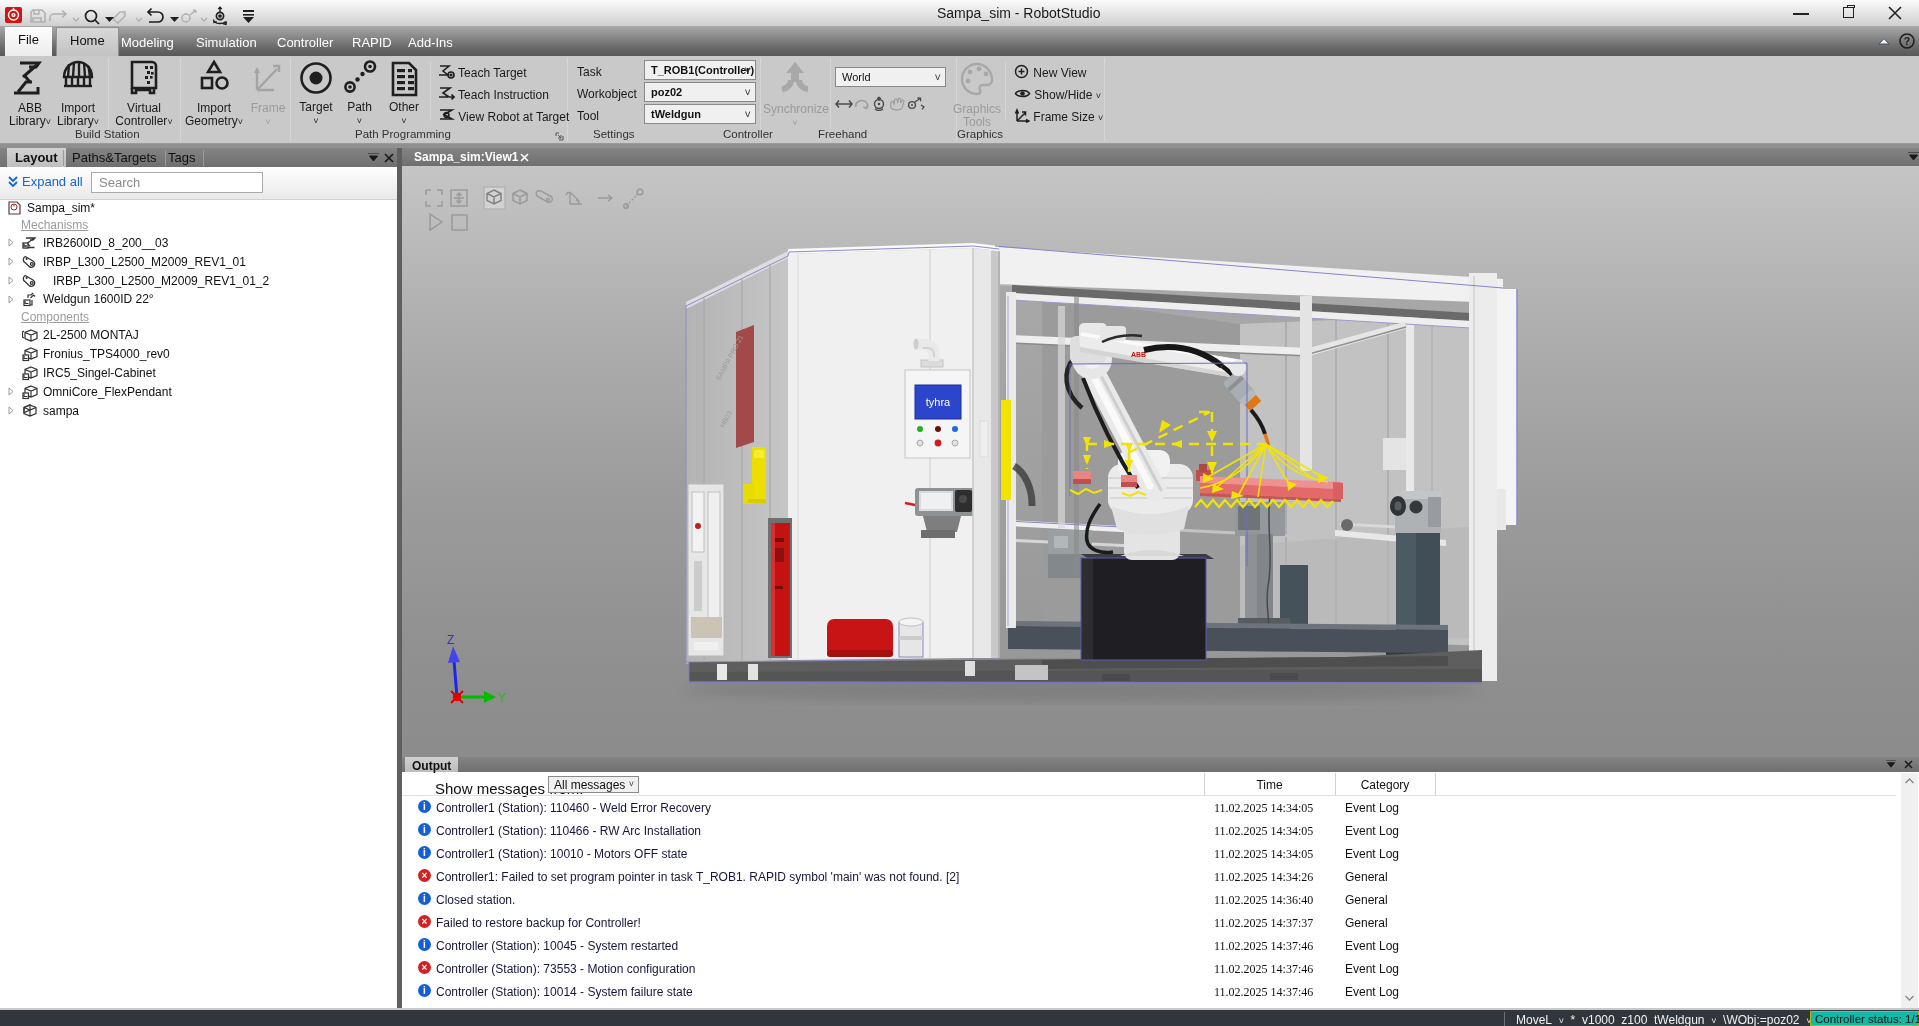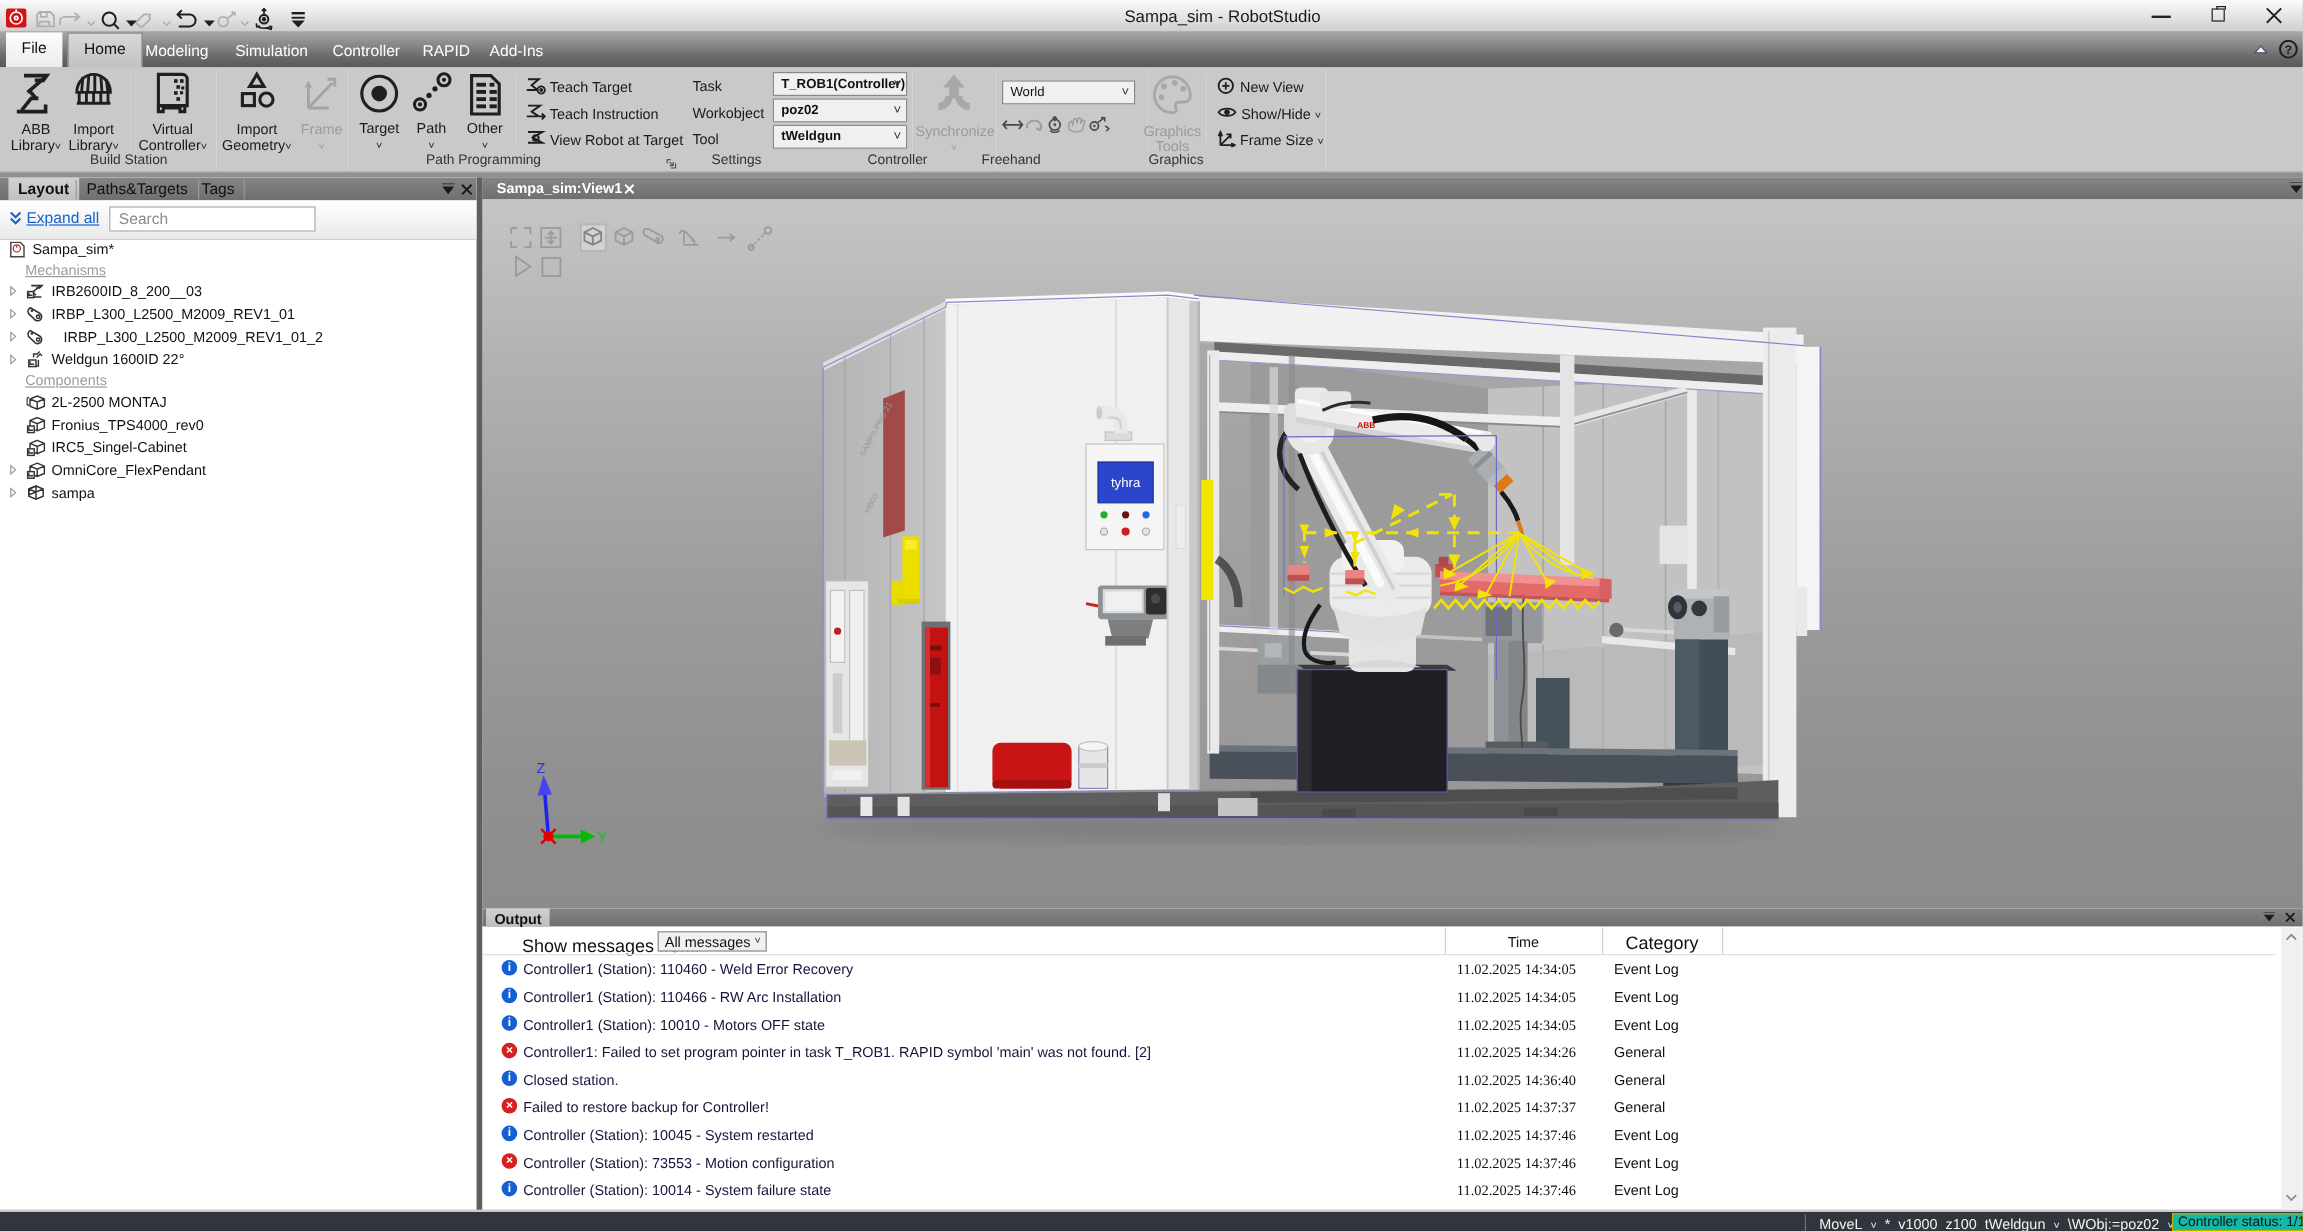--- a/index.html
+++ b/index.html
@@ -349,21 +349,21 @@
         <path d="M0 0 h11 M1.5 3 L5.5 8 L9.5 3 z" fill="#1a1a1a" stroke="#1a1a1a"></path>
       </svg>
     <svg class="abs" style="left:384px;top:5px" width="10" height="10" viewBox="0 0 10 10">
         <path d="M1 1 L9 9 M9 1 L1 9" stroke="#1a1a1a" stroke-width="1.7"></path>
       </svg>
   </div>
   <div id="lp-expandbar" class="abs">
     <svg class="abs" style="left:8px;top:9px" width="10" height="12" viewBox="0 0 10 12">
         <path d="M1 1 L5 5 L9 1 M1 6 L5 10 L9 6" fill="none" stroke="#1464d2" stroke-width="1.8"></path>
       </svg>
-    <div class="abs" style="left:22px;top:7px;font-size:13px;color:#1464d2;text-decoration:underline">Expand all</div>
+    <div class="abs" style="left:22px;top:7px;font-size:13px;color:#1464d2;">Expand all</div>
     <div class="abs" style="left:91px;top:5px;width:172px;height:21px;background:#fff;border:1px solid #ababab;font-size:13px;color:#8a8a8a;padding:2px 0 0 7px">Search</div>
   </div>
   <div id="tree" class="abs" style="left:0;top:52px;width:397px;height:808px">
     <svg class="abs" style="left:8px;top:1px" width="13" height="14" viewBox="0 0 13 14">
         <path d="M1 1 h8 l3 3 v9 h-11 z" fill="#fff" stroke="#444" stroke-width="1.2"></path>
         <circle cx="6" cy="6" r="3" fill="none" stroke="#b02020" stroke-width="1"></circle>
         <path d="M6 3.5 v2" stroke="#b02020"></path>
       </svg>
     <div class="trow" style="left:27px;top:1px">Sampa_sim*</div>
     <div class="theader" style="left:21px;top:18px">Mechanisms</div>
@@ -789,21 +789,21 @@
       </svg>
   </div>
   <div class="abs" style="left:33px;top:23px;font-size:15px;color:#111">Show messages from:</div>
   <div class="abs" style="left:146px;top:19px;width:91px;height:17px;background:#f0f0f0;border:1px solid #8a8a8a;font-size:12px;color:#111;padding:1px 0 0 5px">All messages <span style="position:absolute;right:4px;top:2px;font-size:9px;color:#333">˅</span></div>
 
   <div class="abs" style="left:0;top:16px;width:1494px;height:23px;border-bottom:1px solid #e0e0e0"></div>
   <div class="abs" style="left:802px;top:16px;width:1px;height:22px;background:#d0d0d0"></div>
   <div class="abs" style="left:933px;top:16px;width:1px;height:22px;background:#d0d0d0"></div>
   <div class="abs" style="left:1033px;top:16px;width:1px;height:22px;background:#d0d0d0"></div>
   <div class="abs" style="left:802px;top:21px;width:131px;text-align:center;font-size:12px;color:#111">Time</div>
-  <div class="abs" style="left:933px;top:21px;width:100px;text-align:center;font-size:15px;color:#111">Category</div>
+  <div class="abs" style="left:933px;top:21px;width:100px;text-align:center;font-size:12px;color:#111">Category</div>
   <div id="orows" class="abs" style="left:0;top:39px;width:1494px;height:212px">
       <div class="oicon i-info" style="left:16px;top:4px">i</div>
       <div class="orow" style="left:34px;top:5px">Controller1 (Station): 110460 - Weld Error Recovery</div>
       <div class="otime" style="left:812px;top:5px">11.02.2025 14:34:05</div>
       <div class="ocat" style="left:943px;top:5px">Event Log</div>
       <div class="oicon i-info" style="left:16px;top:27px">i</div>
       <div class="orow" style="left:34px;top:28px">Controller1 (Station): 110466 - RW Arc Installation</div>
       <div class="otime" style="left:812px;top:28px">11.02.2025 14:34:05</div>
       <div class="ocat" style="left:943px;top:28px">Event Log</div>
       <div class="oicon i-info" style="left:16px;top:50px">i</div>

